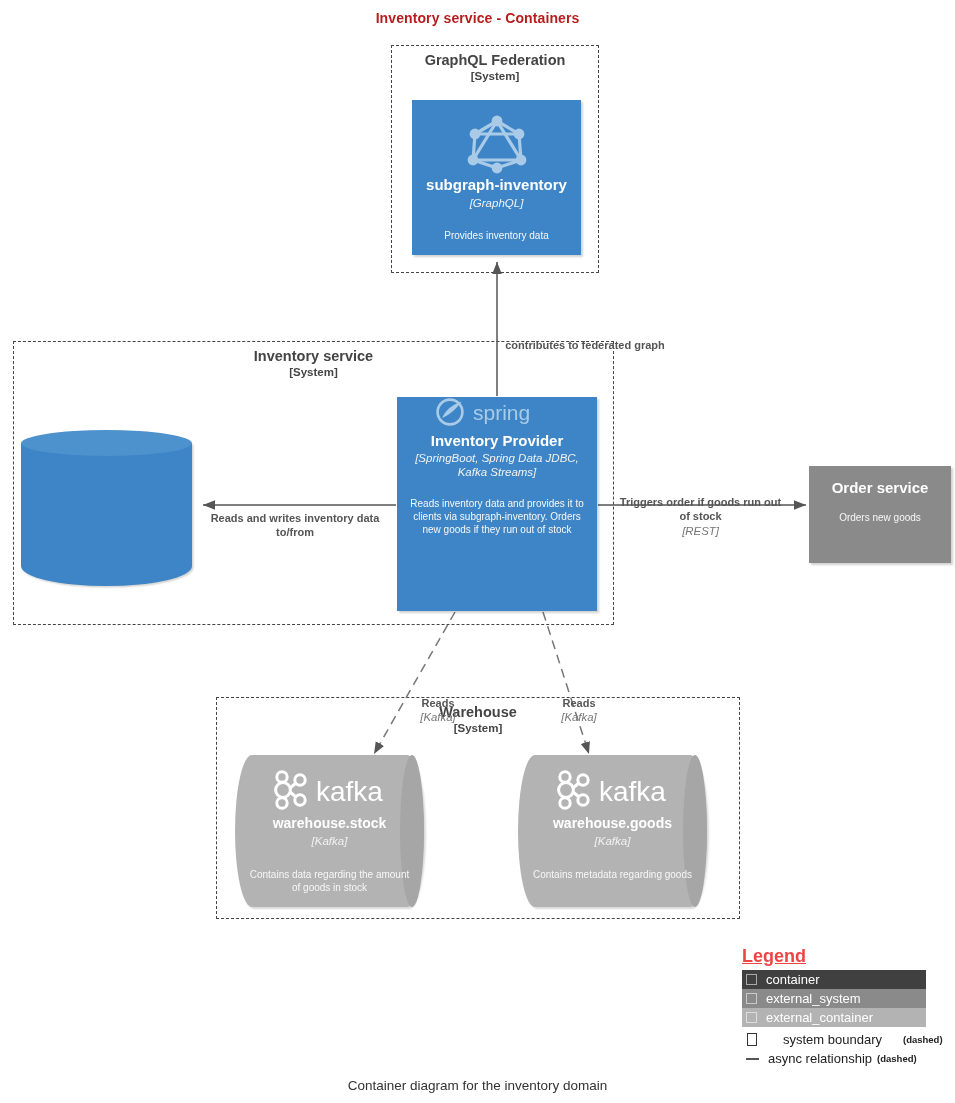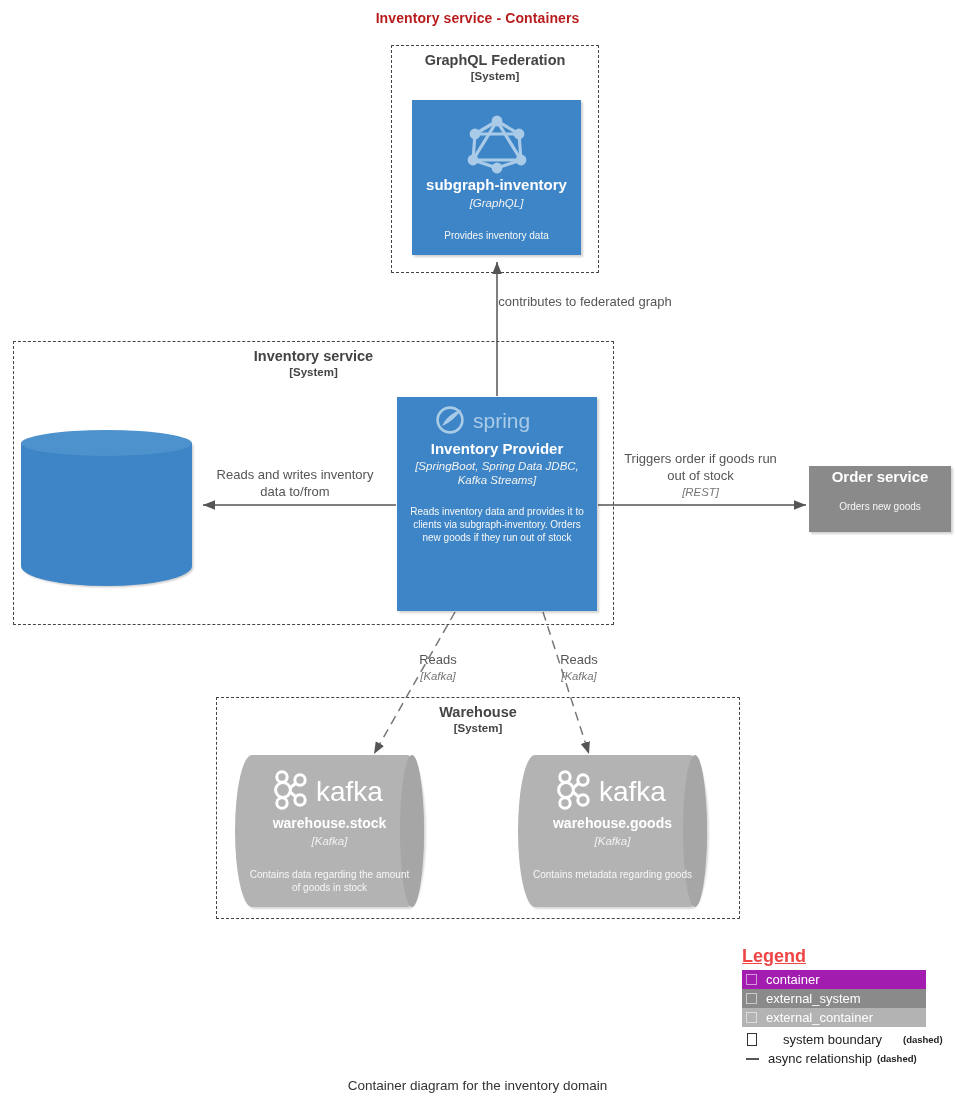--- a/index.html
+++ b/index.html
@@ -152,23 +152,24 @@
     color: #fff;
     text-align: center;
   }
 
   
   .rel-label {
     text-align: center;
     line-height: 1.3;
   }
   .rel-text {
-    font-size: 13px;
-    font-weight: normal;
+    font-size: 11px;
+    font-weight: bold;
     color: #555;
+    margin-top: 44px;
   }
   .rel-tech {
     font-size: 11.4px;
     font-style: italic;
     color: #777;
   }
 
   
   .legend-title {
     font-size: 18px;
@@ -281,21 +282,21 @@
           <circle cx="12" cy="48" r="5.4"></circle>
           <circle cx="36" cy="56" r="5.4"></circle>
         </g>
       </svg>
     </span>
     <div class="node-name" style="margin-top:2px;">subgraph-inventory</div>
     <div class="node-tech" style="margin-top:2px;">[GraphQL]</div>
     <div class="node-desc" style="margin-top:19px;">Provides inventory data</div>
   </div>
 
-  <div class="abs node blue container-box" style="left:397px; top:397px; width:200px; height:214px; padding-top:8px;">
+  <div class="abs node blue container-box" style="left:397px; top:397px; width:200px; height:214px; padding-top:0;">
     <span style="display:block;height:32px;">
       <svg width="124" height="30" viewBox="0 0 124 30">
         <g fill="none" stroke="#a9cbe8" stroke-width="2.6">
           <circle cx="15" cy="15" r="12.4"></circle>
         </g>
         <path d="M7 21 C12 10, 22 6, 26.5 4.5 C22 11, 16 17, 7 21 Z" fill="#a9cbe8"></path>
         <g fill="#a9cbe8" font-family="'Liberation Sans', sans-serif" font-size="21" font-weight="normal">
           <text x="38" y="23">spring</text>
         </g>
       </svg>
@@ -303,21 +304,21 @@
     <div class="node-name" style="margin-top:3px;">Inventory Provider</div>
     <div class="node-tech" style="margin-top:1px;">[SpringBoot, Spring Data JDBC, Kafka Streams]</div>
     <div class="node-desc" style="margin-top:17px;">Reads inventory data and provides it to clients via subgraph-inventory. Orders new goods if they run out of stock</div>
   </div>
 
   <div class="abs db-wrap" style="left:21px; top:430px; width:171px; height:156px;">
     <div class="db-body" style="top:13px; height:143px;"></div>
     <div class="db-top"></div>
   </div>
 
-  <div class="abs node gray container-box" style="left:809px; top:466px; width:142px; height:66px; padding-top:2px;">
+  <div class="abs node gray container-box" style="left:809px; top:466px; width:142px; height:97px; padding-top:13px;">
     <div class="node-name">Order service</div>
     <div class="node-desc" style="margin-top:14px;">Orders new goods</div>
   </div>
 
   <div class="abs" style="left:235px; top:755px; width:189px; height:152px;">
     <div class="queue-body"></div>
     <div class="queue-cap"></div>
     <div class="queue-content" style="top:14px;">
       <span style="display:block;height:44px;">
         <svg width="124" height="42" viewBox="0 0 124 42">
@@ -382,21 +383,21 @@
   </div>
 
   <div class="abs rel-label" style="left:539px; top:652px; width:80px;">
     <div class="rel-text">Reads</div>
     <div class="rel-tech">[Kafka]</div>
   </div>
 
   <div class="abs" style="left:742px; top:946px; width:184px;">
     <div class="legend-title" style="margin-bottom:3px;">Legend</div>
 
-    <div class="legend-row" style="background:#a21caf;">
+    <div class="legend-row" style="background:#404040;">
       <span class="swatch"></span>
       <span class="ltext">container</span>
     </div>
 
     <div class="legend-row" style="background:#8a8a8a;">
       <span class="swatch"></span>
       <span class="ltext">external_system</span>
     </div>
 
     <div class="legend-row" style="background:#b3b3b3;">

